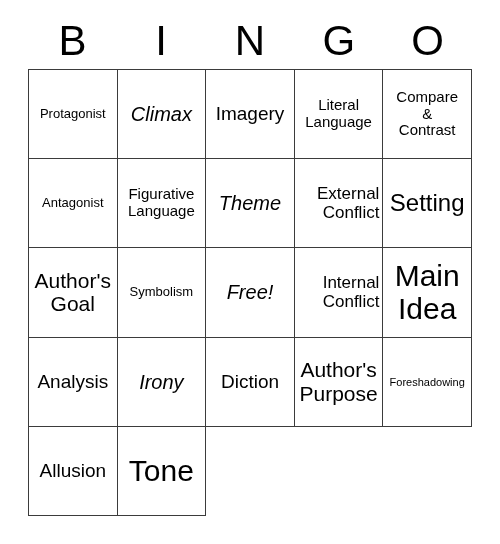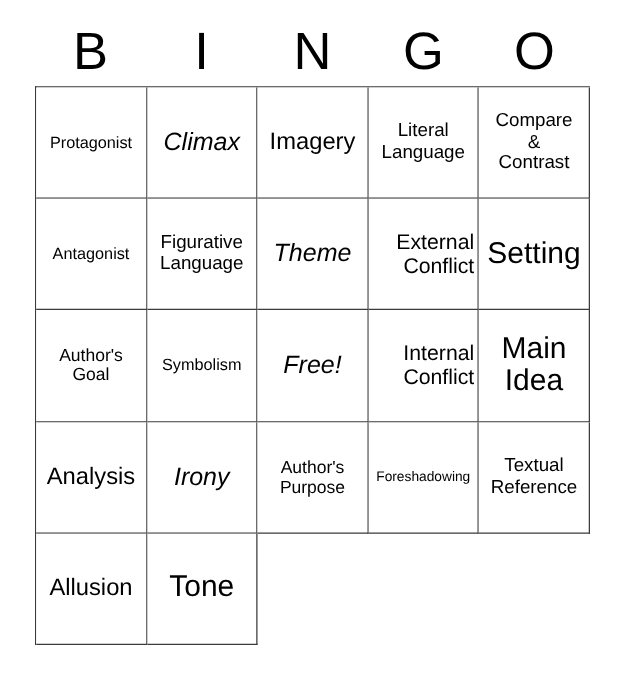--- a/index.html
+++ b/index.html
@@ -79,24 +79,24 @@
     white-space: pre-line;
     color: #000000;
   }
 
   
   .fs-xxs .cell-text { font-size: 11px; }
   .fs-xs  .cell-text { font-size: 13px; }
   .fs-s   .cell-text { font-size: 15px; }
   .fs-m   .cell-text { font-size: 17px; text-align: right; }
   .fs-ml  .cell-text { font-size: 19px; }
-  .fs-l   .cell-text { font-size: 14px; }
+  .fs-l   .cell-text { font-size: 21px; }
   .fs-xl  .cell-text { font-size: 24px; }
   .fs-xxl .cell-text { font-size: 20px; font-style: italic; }
-  .fs-huge .cell-text { font-size: 24px; }
+  .fs-huge .cell-text { font-size: 30px; }
 </style>
 </head>
 <body>
 
 <div id="bingo-card">
 
   <div id="bingo-header">
       <div class="header-letter">B</div>
       <div class="header-letter">I</div>
       <div class="header-letter">N</div>
@@ -157,30 +157,29 @@
       <div class="bingo-cell fs-huge">
         <span class="cell-text">Main
 Idea</span>
       </div>
       <div class="bingo-cell fs-ml">
         <span class="cell-text">Analysis</span>
       </div>
       <div class="bingo-cell fs-xxl">
         <span class="cell-text">Irony</span>
       </div>
+      <div class="bingo-cell fs-ml">
+        <span class="cell-text">Diction</span>
+      </div>
       <div class="bingo-cell fs-l">
         <span class="cell-text">Author's
 Purpose</span>
       </div>
       <div class="bingo-cell fs-xxs">
         <span class="cell-text">Foreshadowing</span>
-      </div>
-      <div class="bingo-cell fs-s">
-        <span class="cell-text">Textual
-Reference</span>
       </div>
       <div class="bingo-cell fs-ml">
         <span class="cell-text">Allusion</span>
       </div>
       <div class="bingo-cell fs-huge">
         <span class="cell-text">Tone</span>
       </div>
     </div>
 
 </div>

